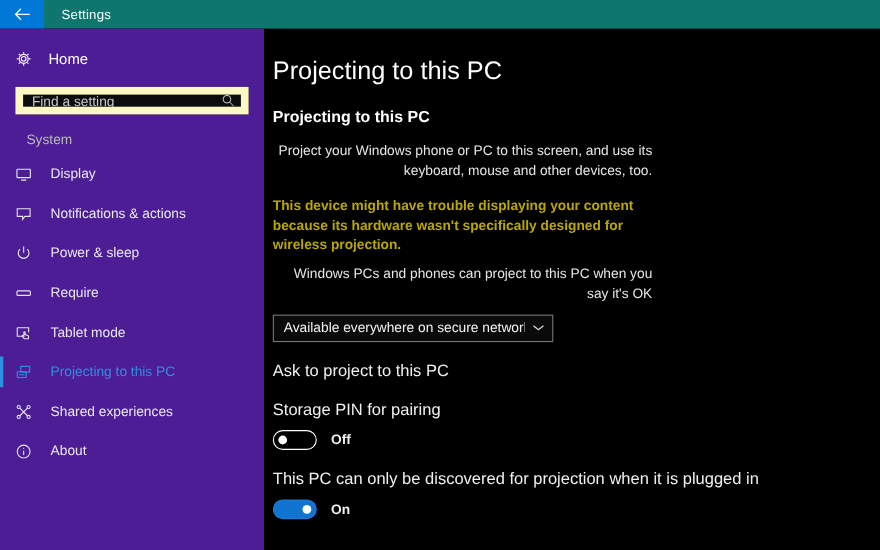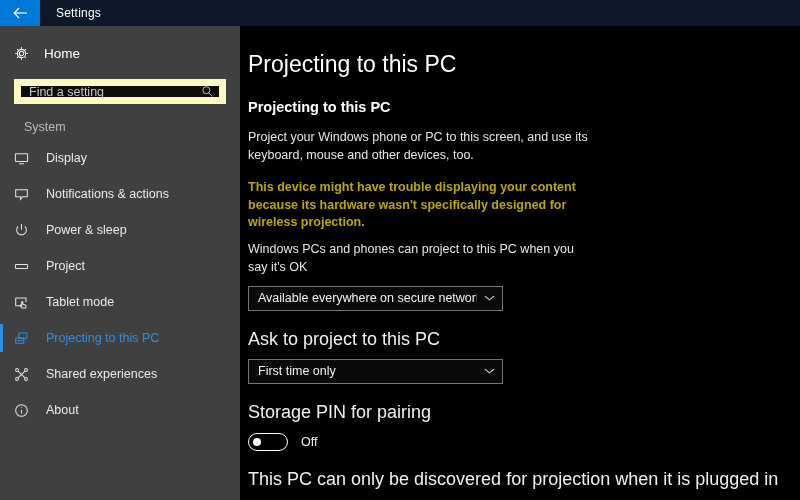--- a/index.html
+++ b/index.html
@@ -22,21 +22,21 @@
     height: 500px;
     background: #000000;
     display: flex;
     flex-direction: column;
   }
 
   
   .titlebar {
     height: 26px;
     flex: 0 0 26px;
-    background: #0f172a;
+    background: #0f766e;
     display: flex;
     align-items: stretch;
   }
   .back-btn {
     width: 40px;
     background: #0078d7;
     display: flex;
     align-items: center;
     justify-content: center;
     cursor: pointer;
@@ -55,21 +55,21 @@
   .body-split {
     flex: 1 1 auto;
     display: flex;
     min-height: 0;
   }
 
   
   .sidebar {
     width: 240px;
     flex: 0 0 240px;
-    background: #404040;
+    background: #4c1d95;
     padding-top: 12px;
     box-sizing: border-box;
   }
   .home-row {
     display: flex;
     align-items: center;
     height: 30px;
     padding-left: 14px;
     cursor: pointer;
   }
@@ -175,33 +175,34 @@
     font-weight: bold;
     color: #ffffff;
     margin: 22px 0 0 0;
   }
   .para {
     font-size: 12.5px;
     color: #e6e6e6;
     line-height: 1.42;
     margin: 14px 0 0 0;
     max-width: 345px;
+    text-align: right;
   }
   .warn {
     font-size: 12.5px;
     color: #b8a60a;
     line-height: 1.42;
     margin: 14px 0 0 0;
     max-width: 345px;
     font-weight: bold;
   }
   .para.tight { margin-top: 9px; }
 
   .field-label {
-    font-size: 18px;
+    font-size: 15px;
     color: #f0f0f0;
     margin: 18px 0 0 0;
   }
 
   .combo {
     margin-top: 9px;
     width: 255px;
     height: 25px;
     border: 1px solid #767676;
     background: #0a0a0a;
@@ -223,20 +224,21 @@
     display: flex;
     align-items: center;
     justify-content: center;
     color: #dcdcdc;
   }
 
   .toggle-row {
     display: flex;
     align-items: center;
     margin-top: 10px;
+    font-weight: bold;
   }
   .switch {
     width: 40px;
     height: 18px;
     border-radius: 9px;
     box-sizing: border-box;
     position: relative;
     cursor: pointer;
     flex: 0 0 40px;
   }
@@ -346,21 +348,21 @@
         </span>
         <span class="lbl">Power &amp; sleep</span>
       </div>
 
       <div class="nav-item">
         <span class="ico">
           <svg width="15" height="15" viewBox="0 0 16 16" fill="none" stroke="currentColor" stroke-width="1.1">
             <rect x="1.5" y="5.8" width="13" height="4.4" rx="1"></rect>
           </svg>
         </span>
-        <span class="lbl">Project</span>
+        <span class="lbl">Require</span>
       </div>
 
       <div class="nav-item">
         <span class="ico">
           <svg width="15" height="15" viewBox="0 0 16 16" fill="none" stroke="currentColor" stroke-width="1.1">
             <path d="M1.8 3.2h11v4.2"></path>
             <path d="M1.8 3.2v8.2h4.6"></path>
             <path d="M8.2 7.6c0-.7 1.2-.7 1.2 0v2.1l2.6.9c.7.3.9.9.8 1.6l-.3 1.6H8.6l-2-2.2c-.4-.5.2-1.3.8-.9l.8.6z"></path>
           </svg>
         </span>
@@ -421,28 +423,20 @@
         <span class="val">Available everywhere on secure networks</span>
         <span class="chev">
           <svg width="11" height="8" viewBox="0 0 12 8" fill="none" stroke="currentColor" stroke-width="1.2">
             <path d="M1 2l5 4 5-4"></path>
           </svg>
         </span>
       </div>
 
       <p class="field-label">Ask to project to this PC</p>
 
-      <div class="combo">
-        <span class="val">First time only</span>
-        <span class="chev">
-          <svg width="11" height="8" viewBox="0 0 12 8" fill="none" stroke="currentColor" stroke-width="1.2">
-            <path d="M1 2l5 4 5-4"></path>
-          </svg>
-        </span>
-      </div>
 
       <p class="field-label">Storage PIN for pairing</p>
       <div class="toggle-row">
         <div class="switch off">
           <span class="knob"></span>
         </div>
         <span class="toggle-state">Off</span>
       </div>
 
       <p class="field-label">This PC can only be discovered for projection when it is plugged in</p>

